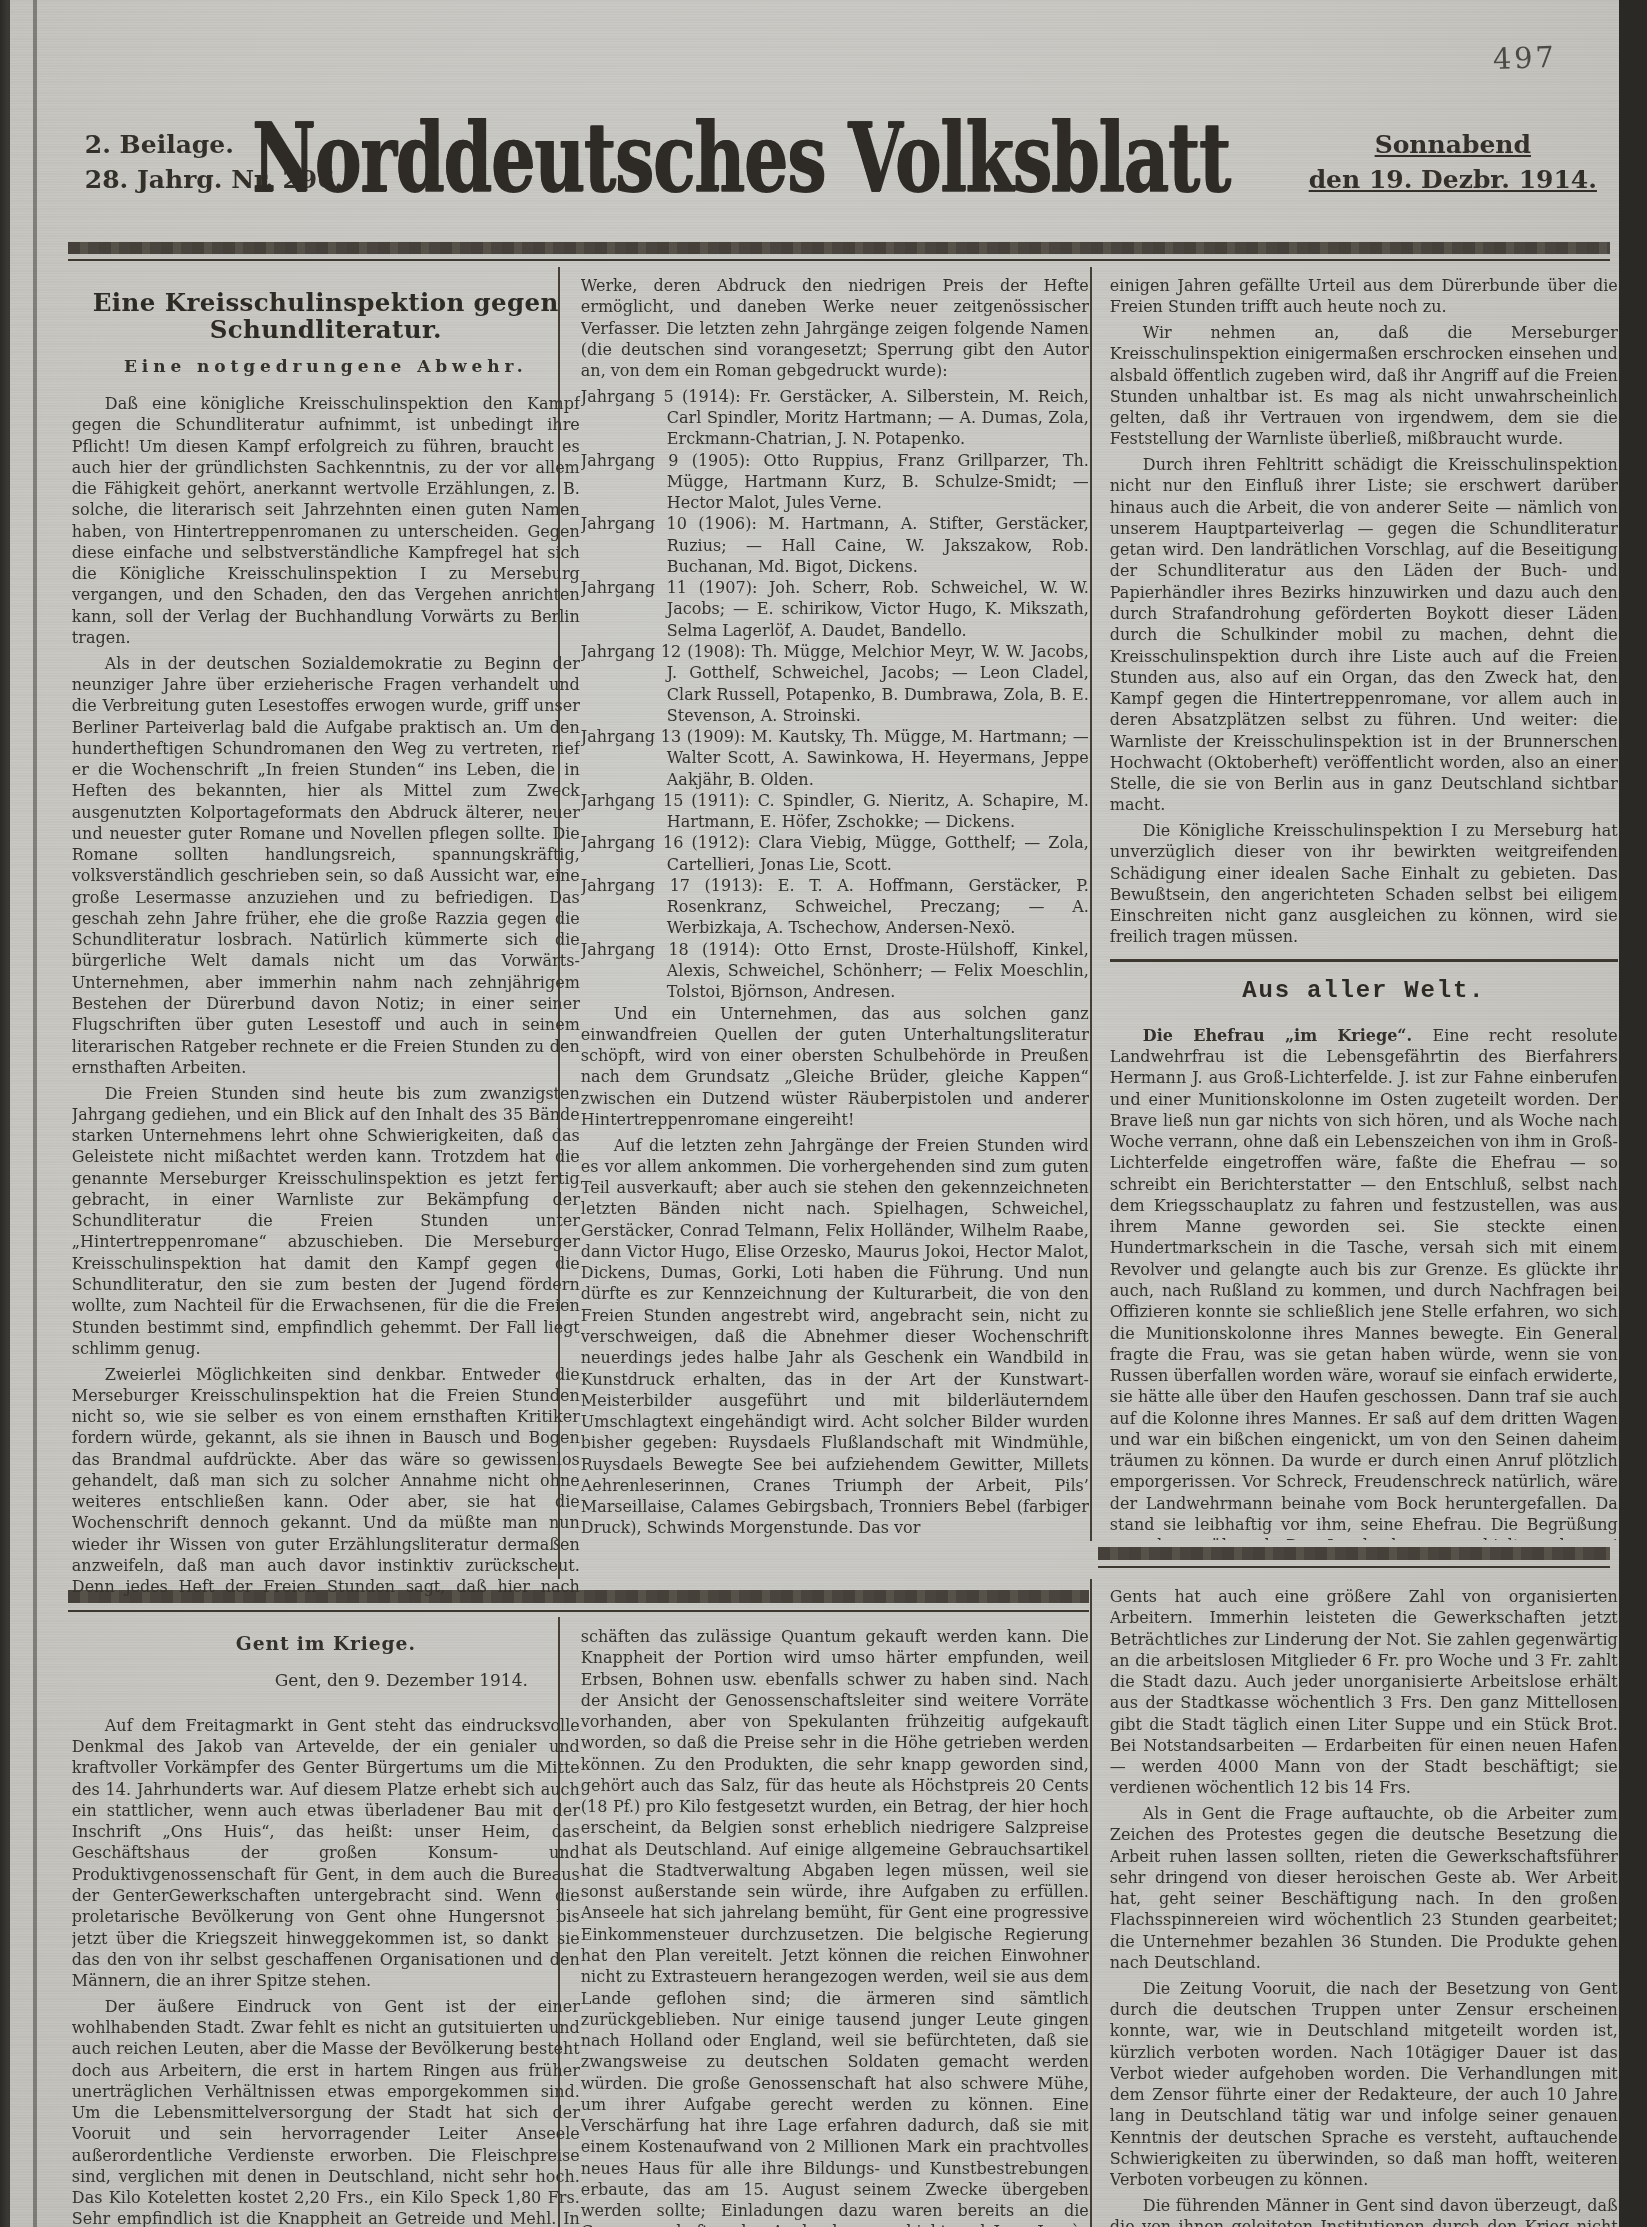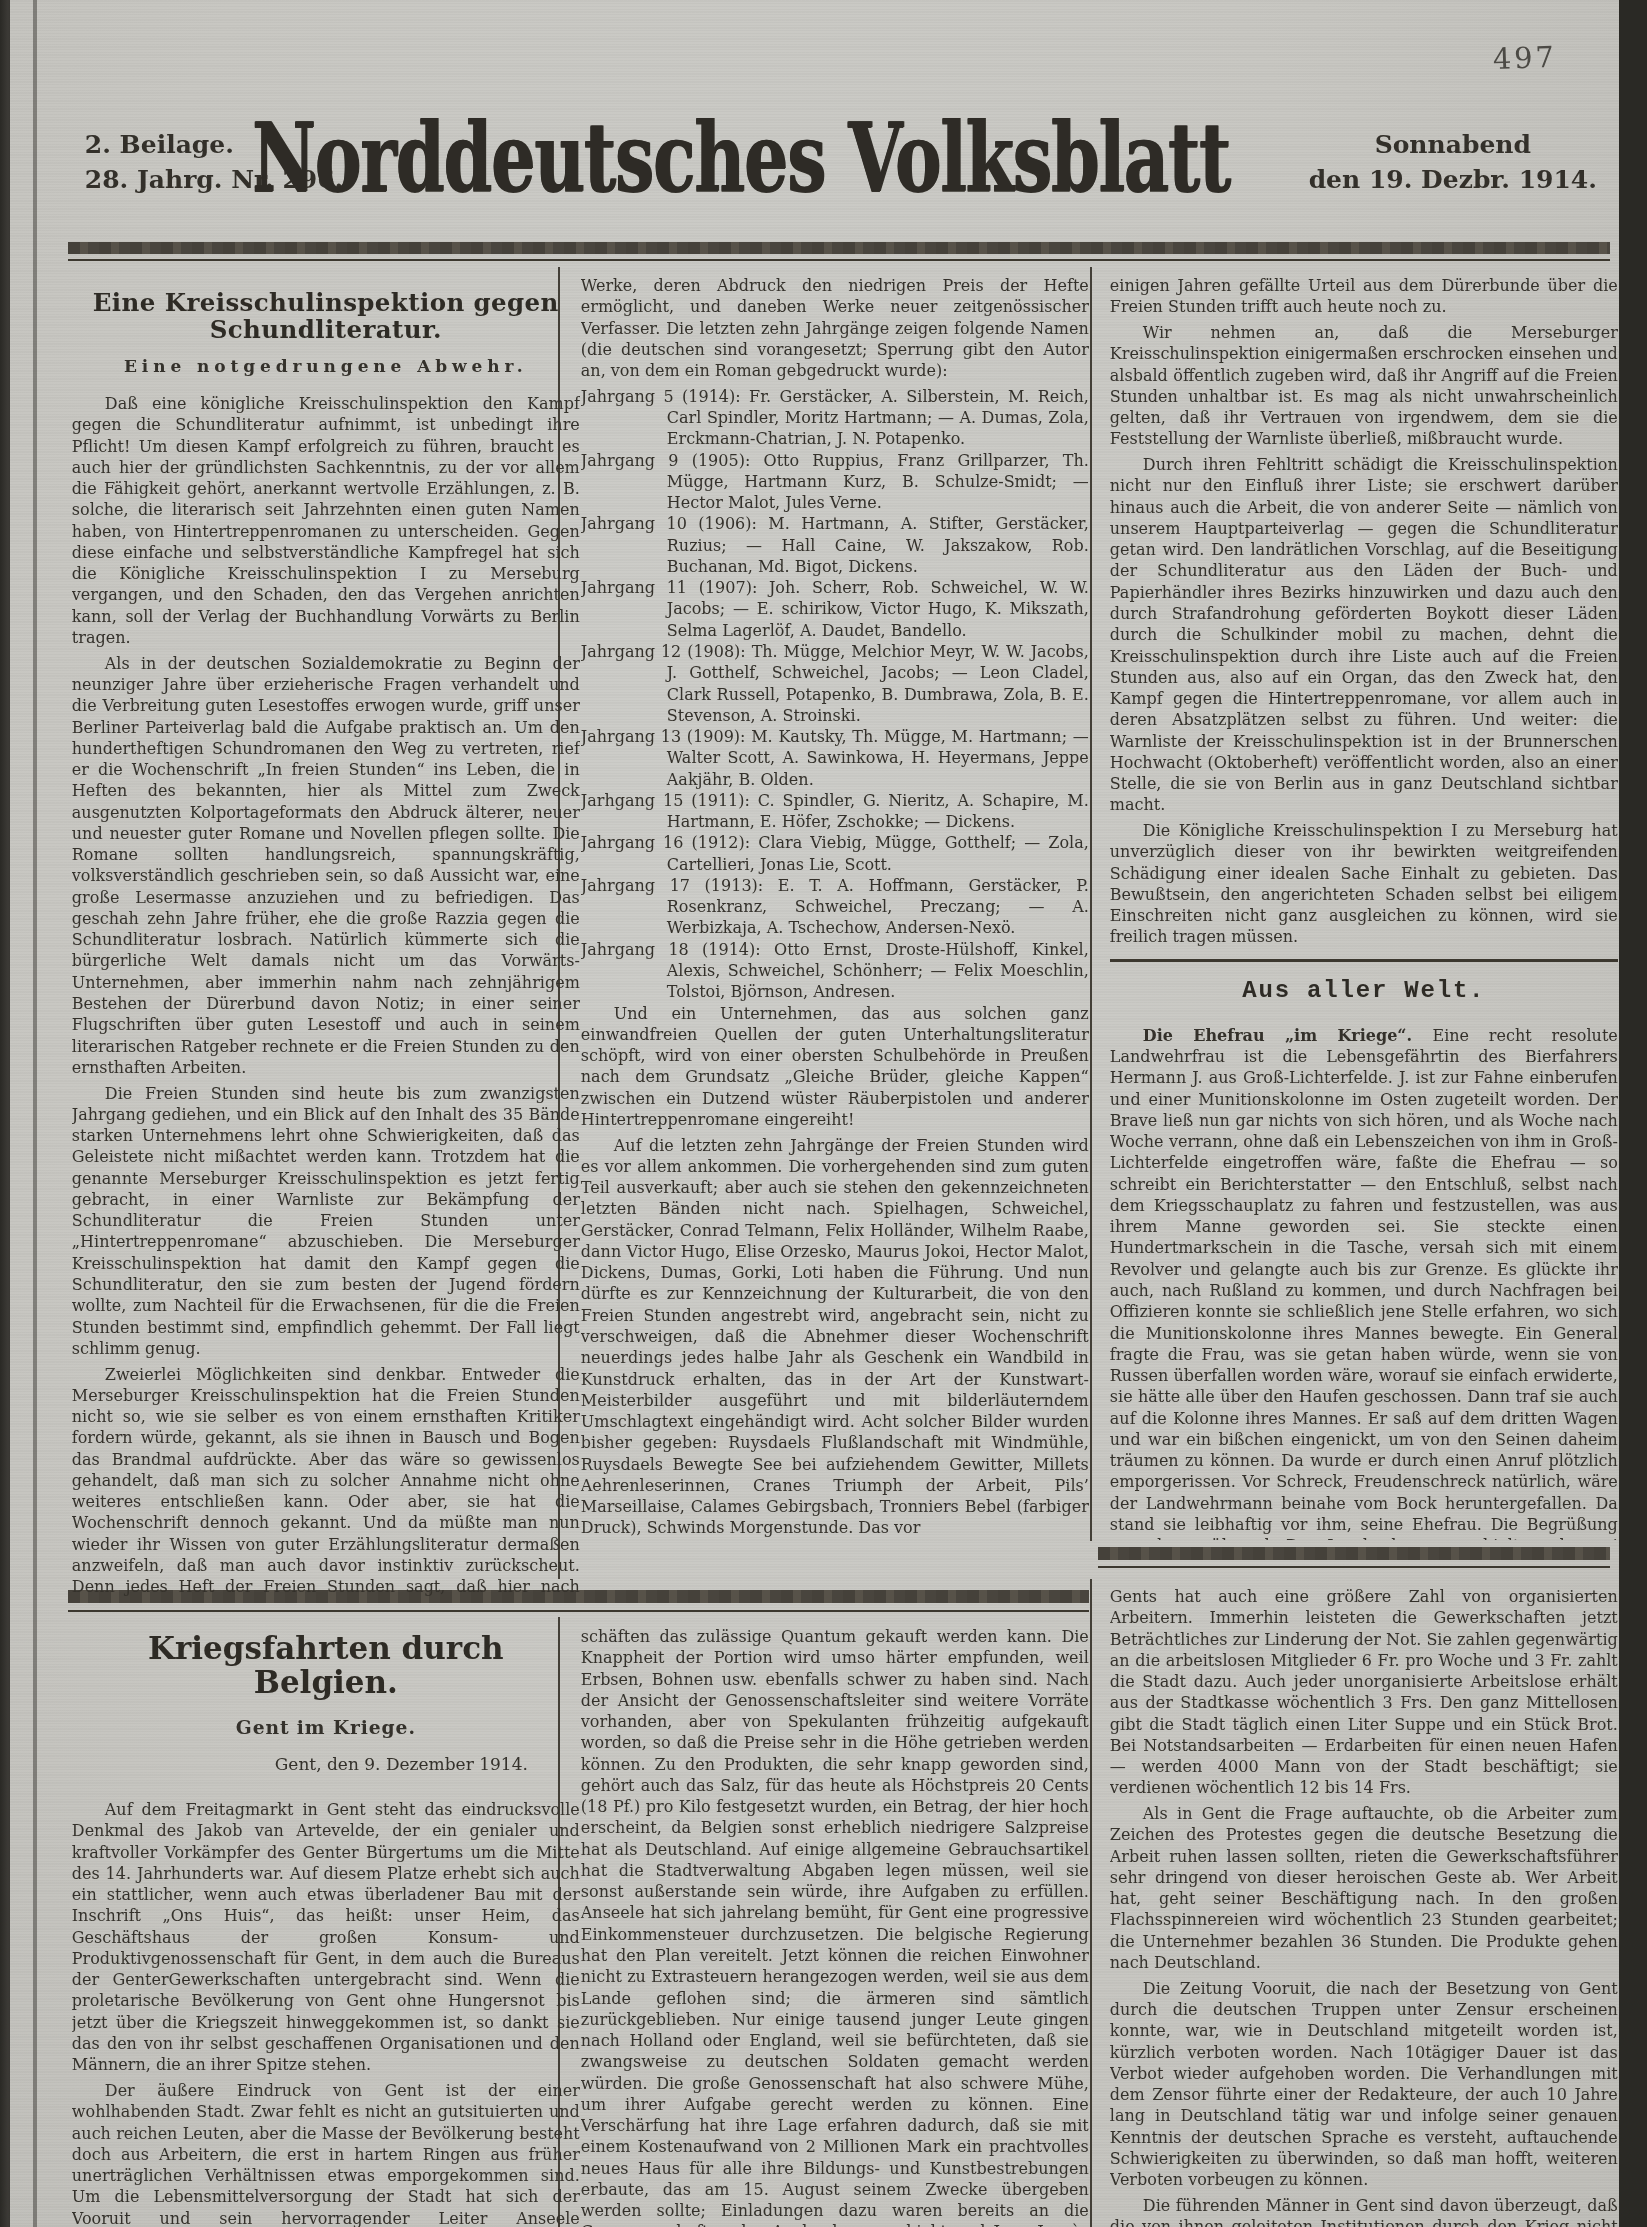--- a/index.html
+++ b/index.html
@@ -21,21 +21,21 @@
     overflow:hidden;
   }
   .gutter-line{position:absolute;left:23px;top:0;width:4px;height:100%;
     background:rgba(45,42,38,.45);}
   .page-number{position:absolute;left:1483px;top:41px;font-size:29px;
     color:#4c4a45;letter-spacing:2.7px;transform:rotate(-2deg);}
   
   .mast-left{position:absolute;left:75px;top:128px;width:267px;
     font-weight:bold;font-size:25px;line-height:1.38;white-space:nowrap;}
   .mast-right{position:absolute;left:1287px;top:128px;width:312px;text-align:center;
-    font-weight:bold;font-size:25px;line-height:1.38;}
+    font-weight:bold;font-size:25px;line-height:1.38;text-decoration:underline;}
   .mast-title{position:absolute;left:192px;top:102px;width:1078px;text-align:center;
     font-weight:bold;font-size:70px;letter-spacing:-1.3px;
     transform:scaleY(1.35);transform-origin:top center;
     text-shadow:0.9px 0 0 #33302a, 0 0.9px 0 #33302a;
     color:#2e2b26;white-space:nowrap;}
   
   .band{position:absolute;background:
     repeating-linear-gradient(90deg,#45413a 0 11.6px,#575249 11.6px 19.6px,#49453e 19.6px 31px);}
   .thinrule{position:absolute;background:#3c382f;}
   .vrule{position:absolute;width:2.2px;background:#433f37;}
@@ -135,21 +135,20 @@
         </div>
       <div class="rule-col"></div>
       <h3 class="section-header">Aus aller Welt.</h3>
       <div>
           <p class="para"><b class="lead">Die Ehefrau „im Kriege“.  </b>Eine recht resolute Landwehrfrau ist die Lebensgefährtin des Bierfahrers Hermann J. aus Groß-Lichterfelde. J. ist zur Fahne einberufen und einer Munitionskolonne im Osten zugeteilt worden. Der Brave ließ nun gar nichts von sich hören, und als Woche nach Woche verrann, ohne daß ein Lebenszeichen von ihm in Groß-Lichterfelde eingetroffen wäre, faßte die Ehefrau — so schreibt ein Berichterstatter — den Entschluß, selbst nach dem Kriegsschauplatz zu fahren und festzustellen, was aus ihrem Manne geworden sei. Sie steckte einen Hundertmarkschein in die Tasche, versah sich mit einem Revolver und gelangte auch bis zur Grenze. Es glückte ihr auch, nach Rußland zu kommen, und durch Nachfragen bei Offizieren konnte sie schließlich jene Stelle erfahren, wo sich die Munitionskolonne ihres Mannes bewegte. Ein General fragte die Frau, was sie getan haben würde, wenn sie von Russen überfallen worden wäre, worauf sie einfach erwiderte, sie hätte alle über den Haufen geschossen. Dann traf sie auch auf die Kolonne ihres Mannes. Er saß auf dem dritten Wagen und war ein bißchen eingenickt, um von den Seinen daheim träumen zu können. Da wurde er durch einen Anruf plötzlich emporgerissen. Vor Schreck, Freudenschreck natürlich, wäre der Landwehrmann beinahe vom Bock heruntergefallen. Da stand sie leibhaftig vor ihm, seine Ehefrau. Die Begrüßung war dann rührend. Der Landwehrmann erhielt auch zwei Tage Urlaub, und dann machte sich die Ehefrau beruhigt wieder auf den Heimweg.</p>
         </div>
 
     </div>
 
     <div class="col" style="left:62px;top:1631px;height:771px;">
-      <h2 class="big-headline">Kriegsfahrten durch Belgien.</h2>
       <div class="subhead2">Gent im Kriege.</div>
       <div class="dateline">Gent, den 9. Dezember 1914.</div>
       <div>
           <p class="para">Auf dem Freitagmarkt in Gent steht das eindrucksvolle Denkmal des Jakob van Artevelde, der ein genialer und kraftvoller Vorkämpfer des Genter Bürgertums um die Mitte des 14. Jahrhunderts war. Auf diesem Platze erhebt sich auch ein stattlicher, wenn auch etwas überladener Bau mit der Inschrift „Ons Huis“, das heißt: unser Heim, das Geschäftshaus der großen Konsum- und Produktivgenossenschaft für Gent, in dem auch die Bureaus der GenterGewerkschaften untergebracht sind. Wenn die proletarische Bevölkerung von Gent ohne Hungersnot bis jetzt über die Kriegszeit hinweggekommen ist, so dankt sie das den von ihr selbst geschaffenen Organisationen und den Männern, die an ihrer Spitze stehen.</p>
           <p class="para">Der äußere Eindruck von Gent ist der einer wohlhabenden Stadt. Zwar fehlt es nicht an gutsituierten und auch reichen Leuten, aber die Masse der Bevölkerung besteht doch aus Arbeitern, die erst in hartem Ringen aus früher unerträglichen Verhältnissen etwas emporgekommen sind. Um die Lebensmittelversorgung der Stadt hat sich der Vooruit und sein hervorragender Leiter Anseele außerordentliche Verdienste erworben. Die Fleischpreise sind, verglichen mit denen in Deutschland, nicht sehr hoch. Das Kilo Koteletten kostet 2,20 Frs., ein Kilo Speck 1,80 Frs. Sehr empfindlich ist die Knappheit an Getreide und Mehl. In letzter Zeit ist amerikanisches Getreide durch Vermittelung des Gesandten der Vereinigten Staaten über Holland eingeführt worden, nachdem England sein Einverständnis gegeben hatte. Aber der Vorrat ist nicht groß. Von der Stadtverwaltung ist deshalb der Bevölkerung die Brotration vorgeschrieben worden. Pro Kopf und Tag gibt es nur ein halbes Pfund. Die Stadt gibt Brotmarken aus, für die dann in den Ge-</p>
         </div>
     </div>
 
     <div class="col" style="left:571px;top:1626px;height:775px;">
       <div class="noindent">

